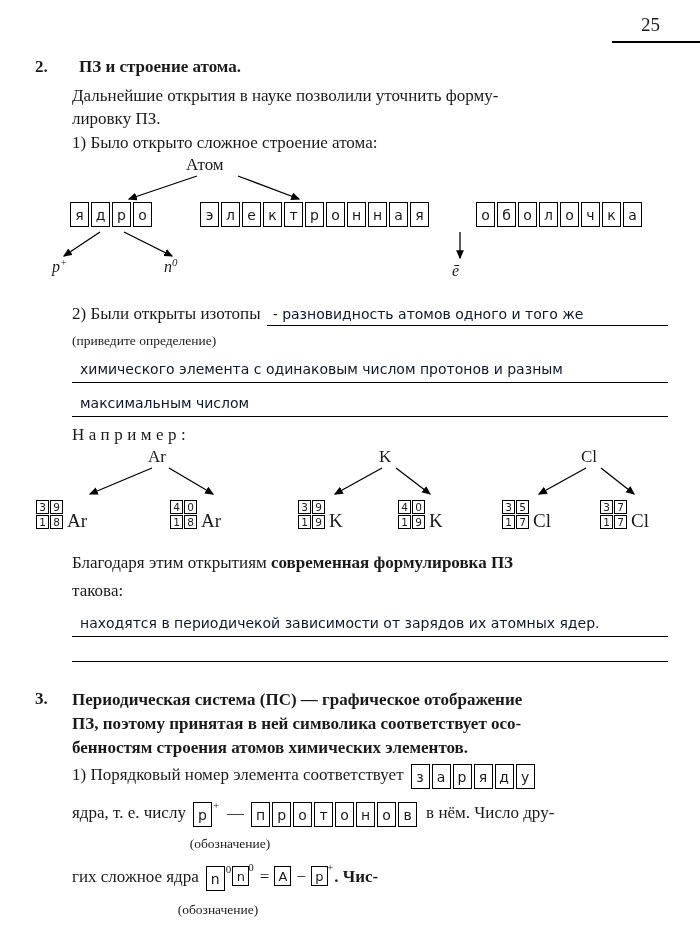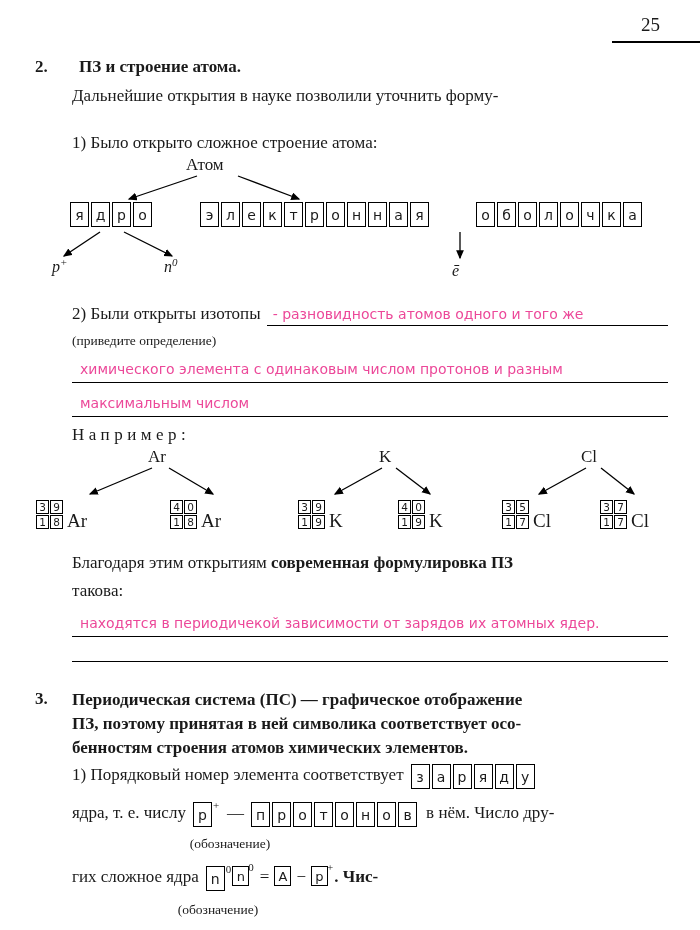--- a/index.html
+++ b/index.html
@@ -5,21 +5,21 @@
   html,body{margin:0;padding:0}
   *{box-sizing:border-box}
   body{
     width:700px;height:930px;position:relative;overflow:hidden;
     background:#ffffff;color:#1a1a1a;
     font-family:"Liberation Serif",serif;
   }
   .abs{position:absolute}
   .t{font-size:17px;line-height:1.25}
   .b{font-weight:bold}
-  .hw{font-family:"DejaVu Sans",sans-serif;font-size:14px;color:#ec4899}
+  .hw{font-family:"DejaVu Sans",sans-serif;font-size:14px;color:#0f172a}
   .cap{font-size:13.5px}
   .row{display:flex;align-items:flex-start}
   .rowb{display:flex;align-items:baseline}
   .fill{flex:1;border-bottom:1px solid #000;margin-left:6px;padding:0 2px 2px 6px;min-height:18px}
   .uline{border-bottom:1px solid #000;padding:2px 2px 4px 8px}
   .wrow{display:flex}
   .lbox{display:inline-flex;align-items:center;justify-content:center;
     width:19px;height:25px;border:1.2px solid #000;margin-right:2px;
     font-family:"DejaVu Sans",sans-serif;font-size:14px;vertical-align:middle}
   .dbox{display:inline-flex;align-items:center;justify-content:center;
@@ -46,20 +46,21 @@
 <div class="abs" style="left:0;top:0;width:700px;height:930px">
 
   <div class="abs" style="top:14px;left:641px;font-size:19px">25</div>
   <div class="abs" style="top:41px;left:612px;width:88px;border-top:2px solid #000"></div>
 
   <div class="abs t b" style="top:56px;left:35px">2.</div>
   <div class="abs t b" style="top:56px;left:79px">ПЗ и строение атома.</div>
 
   <div class="abs t" style="top:84px;left:72px;width:600px;line-height:23px">
     <div>Дальнейшие открытия в науке позволили уточнить форму-</div>
+    <div>лировку ПЗ.</div>
   </div>
 
   <div class="abs t" style="top:132px;left:72px">1) Было открыто сложное строение атома:</div>
 
   <div class="abs" style="top:152px;left:0;width:588px;height:142px">
     <svg class="arr" width="700" height="142">
       <defs>
         <marker id="ah1" markerWidth="9" markerHeight="8" refX="6" refY="3" orient="auto">
           <path d="M0,0 L7,3 L0,6 z" fill="#000"></path>
         </marker>

